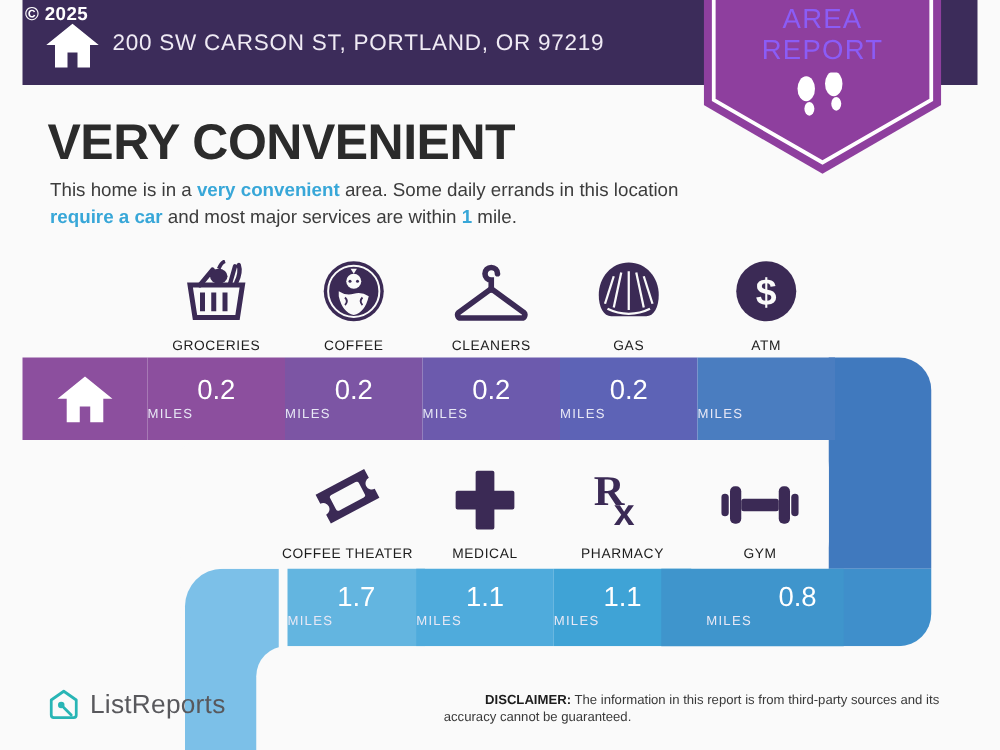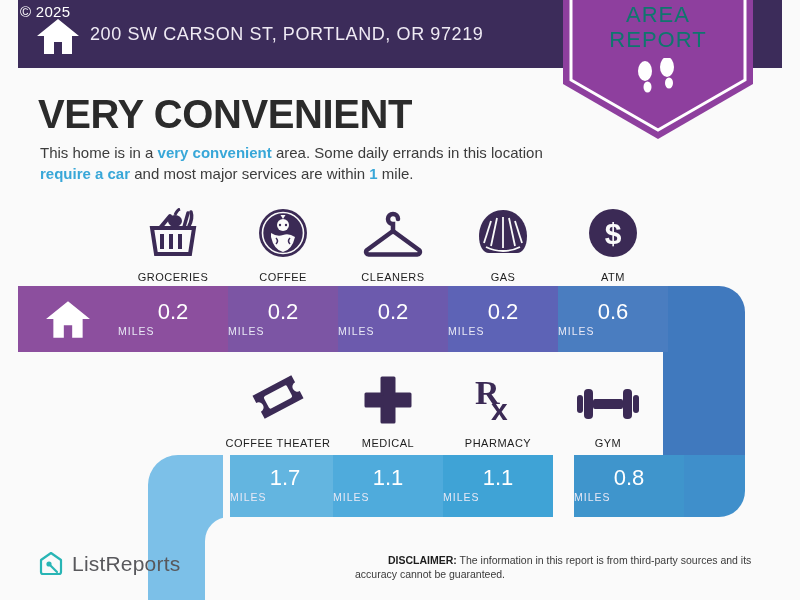--- a/index.html
+++ b/index.html
@@ -11,33 +11,33 @@
   }
   #page{position:absolute;left:0;top:0;width:800px;height:600px;overflow:hidden;background:#fafafa;}
 
   
   .header-bar{
     position:absolute;left:18px;top:0;width:764px;height:68px;
     background:#3c2c5a;
   }
   .copyright{
     position:absolute;left:20px;top:3px;
-    font-size:15px;font-weight:normal;color:#ffffff;letter-spacing:.3px;z-index:6;
+    font-size:15px;font-weight:bold;color:#ffffff;letter-spacing:.3px;z-index:6;
   }
   .home-icon-hdr{position:absolute;left:36px;top:17px;width:44px;height:38px;z-index:5;}
   .addr{
     position:absolute;left:90px;top:24px;
     font-size:18px;color:#efeaf4;letter-spacing:.6px;white-space:nowrap;
   }
 
   
   .badge{position:absolute;left:563px;top:-24px;width:190px;height:165px;z-index:8;}
   .badge-txt{
     position:absolute;left:0;top:26px;width:190px;text-align:center;
-    color:#0f766e;font-size:22px;line-height:25px;letter-spacing:1px;
+    color:#8b5cf6;font-size:22px;line-height:25px;letter-spacing:1px;
   }
   .badge-feet{position:absolute;left:70px;top:82px;width:50px;height:40px;}
 
   
   .title{
     position:absolute;left:38px;top:92px;
     font-size:40px;font-weight:bold;color:#2b2b2b;letter-spacing:-.4px;
   }
   .sub{
     position:absolute;left:40px;top:142px;width:530px;
@@ -195,37 +195,36 @@
       </div>
       <div class="seg" style="left:338px;top:286px;width:110px;height:66px;background:#6c5aad;">
         <div class="val">0.2</div>
         <div class="unit">MILES</div>
       </div>
       <div class="seg" style="left:448px;top:286px;width:110px;height:66px;background:#5d63b6;">
         <div class="val">0.2</div>
         <div class="unit">MILES</div>
       </div>
       <div class="seg" style="left:558px;top:286px;width:110px;height:66px;background:#4a7dc0;">
-        <div class="val">0.6</div>
         <div class="unit">MILES</div>
       </div>
       <div class="seg" style="left:140px;top:352px;width:523px;height:103px;background:#fafafa;border-radius:22px;"></div>
       <div class="seg" style="left:223px;top:455px;width:110px;height:62px;background:#63b5e0;margin-left:7px;">
         <div class="val" style="top:11px">1.7</div>
         <div class="unit" style="top:36px">MILES</div>
       </div>
       <div class="seg" style="left:333px;top:455px;width:110px;height:62px;background:#4fabdc;">
         <div class="val" style="top:11px">1.1</div>
         <div class="unit" style="top:36px">MILES</div>
       </div>
       <div class="seg" style="left:443px;top:455px;width:110px;height:62px;background:#3fa3d6;">
         <div class="val" style="top:11px">1.1</div>
         <div class="unit" style="top:36px">MILES</div>
       </div>
-      <div class="seg" style="left:574px;top:455px;width:110px;height:65px;background:#3f95cc;">
+      <div class="seg" style="left:529px;top:455px;width:110px;height:65px;background:#3f95cc;padding-left:36px;">
         <div class="val" style="top:11px">0.8</div>
         <div class="unit" style="top:36px">MILES</div>
       </div>
       <div class="seg" style="left:205px;top:517px;width:595px;height:83px;background:#fafafa;border-top-left-radius:24px;"></div>
     </div>
 
   <div id="row2-icons">
       <div class="icell" style="left:223px;top:372px;width:110px;">
         <div class="glyph">
           <svg width="56" height="54" viewBox="0 0 56 54">

